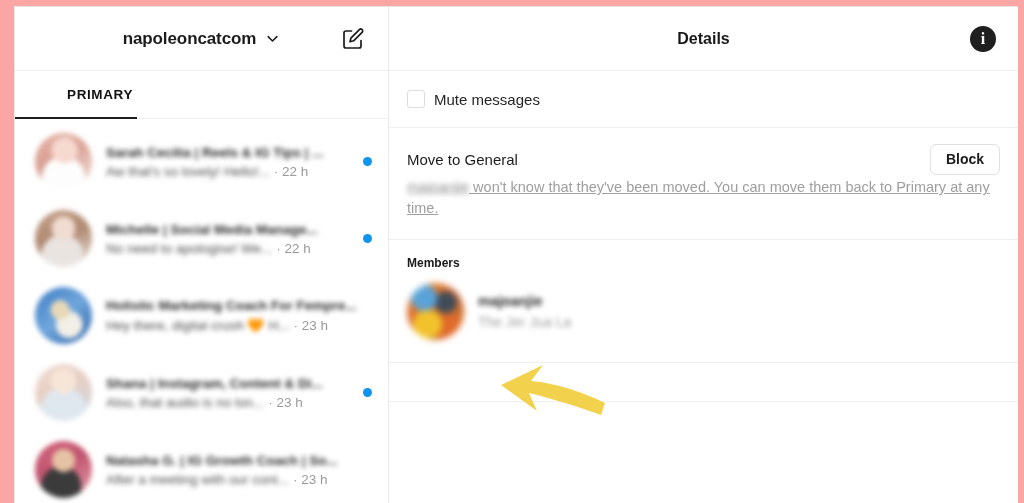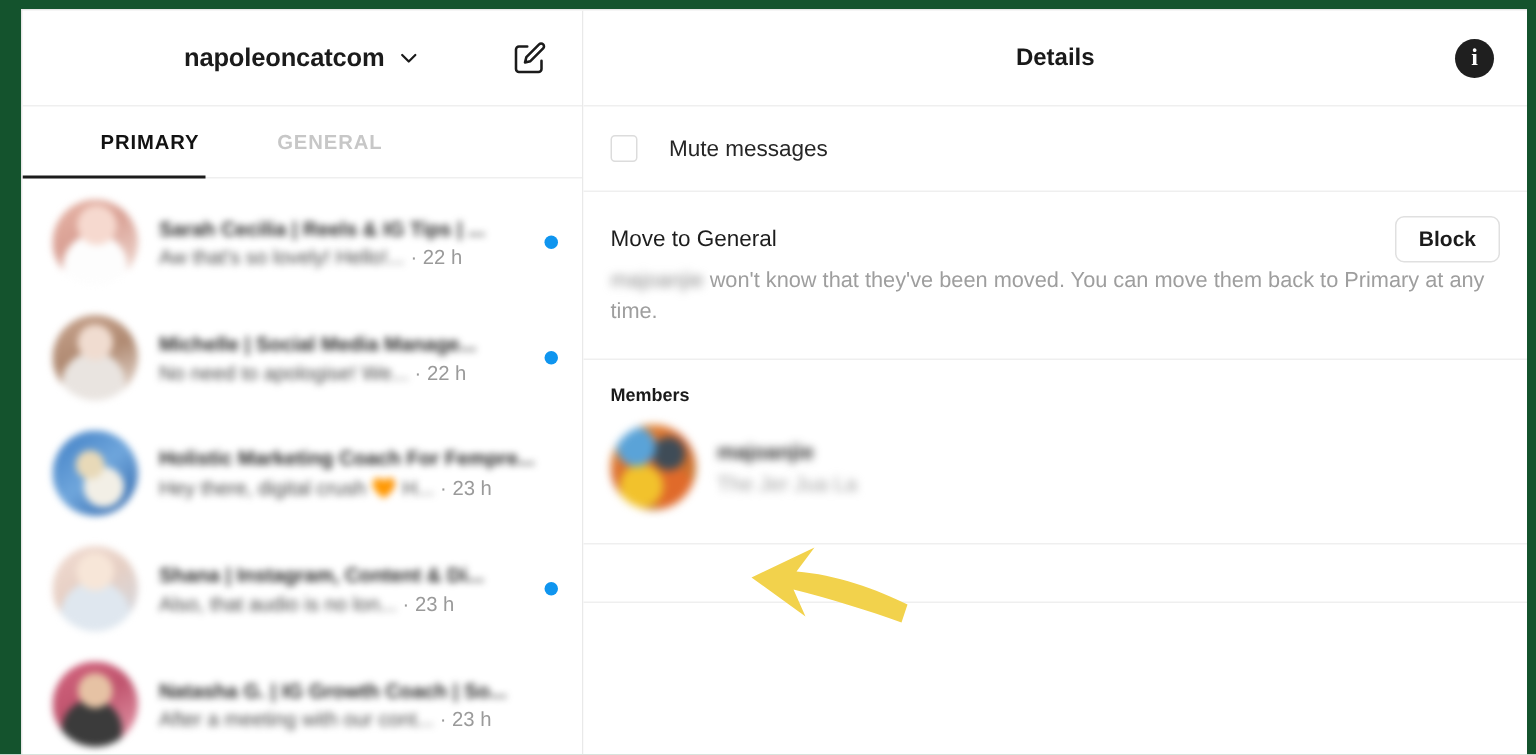--- a/index.html
+++ b/index.html
@@ -9,21 +9,21 @@
     height: 503px;
     background: #ffffff;
     font-family: "Liberation Sans", sans-serif;
     overflow: hidden;
   }
 
   #app {
     position: relative;
     width: 1024px;
     height: 503px;
-    background: #14532d;
+    background: #fca5a5;
   }
 
   
   .window {
     position: absolute;
     left: 14px;
     top: 6px;
     width: 1004px;
     height: 497px;
     background: #ffffff;
@@ -271,21 +271,21 @@
 
   .section {
     border-bottom: 1px solid #efefef;
     padding: 0 18px;
   }
 
   .mute-row {
     height: 56px;
     display: flex;
     align-items: center;
-    gap: 21px;
+    gap: 9px;
     cursor: pointer;
   }
 
   .checkbox {
     width: 18px;
     height: 18px;
     border: 1px solid #dcdcdc;
     border-radius: 3px;
     background: #fff;
     flex: none;
@@ -324,20 +324,21 @@
     cursor: pointer;
     font-family: "Liberation Sans", sans-serif;
     line-height: 1.1;
   }
 
   .move-desc {
     font-size: 14.5px;
     color: #9e9e9e;
     line-height: 1.43;
     max-width: 590px;
+    text-decoration: underline;
   }
 
   .redacted-name {
     filter: blur(2.8px);
     color: #8d8d8d;
     font-weight: 500;
   }
 
   .members-section {
     padding: 16px 18px 22px 18px;
@@ -436,23 +437,20 @@
           <svg viewBox="0 0 24 24" width="24" height="24" fill="none" stroke="#1b1b1b" stroke-width="1.7" stroke-linecap="round" stroke-linejoin="round">
             <path d="M20 13.5V19a2 2 0 0 1-2 2H5a2 2 0 0 1-2-2V6a2 2 0 0 1 2-2h5.5"></path>
             <path d="M18.4 2.6a1.9 1.9 0 0 1 2.7 2.7L12.6 13.8l-3.6.9.9-3.6z"></path>
           </svg>
         </div>
       </div>
 
       <div class="tabs">
         <div class="tab tab-primary active">
           <span>PRIMARY</span>
-        </div>
-        <div class="tab tab-general">
-          <span>GENERAL</span>
         </div>
       </div>
 
       <div class="conv-list">
 
         <div class="conv-item">
           <div class="conv-avatar av1"></div>
           <div class="conv-text">
             <div class="conv-name">Sarah Cecilia | Reels &amp; IG Tips | ...</div>
             <div class="conv-sub-row">

